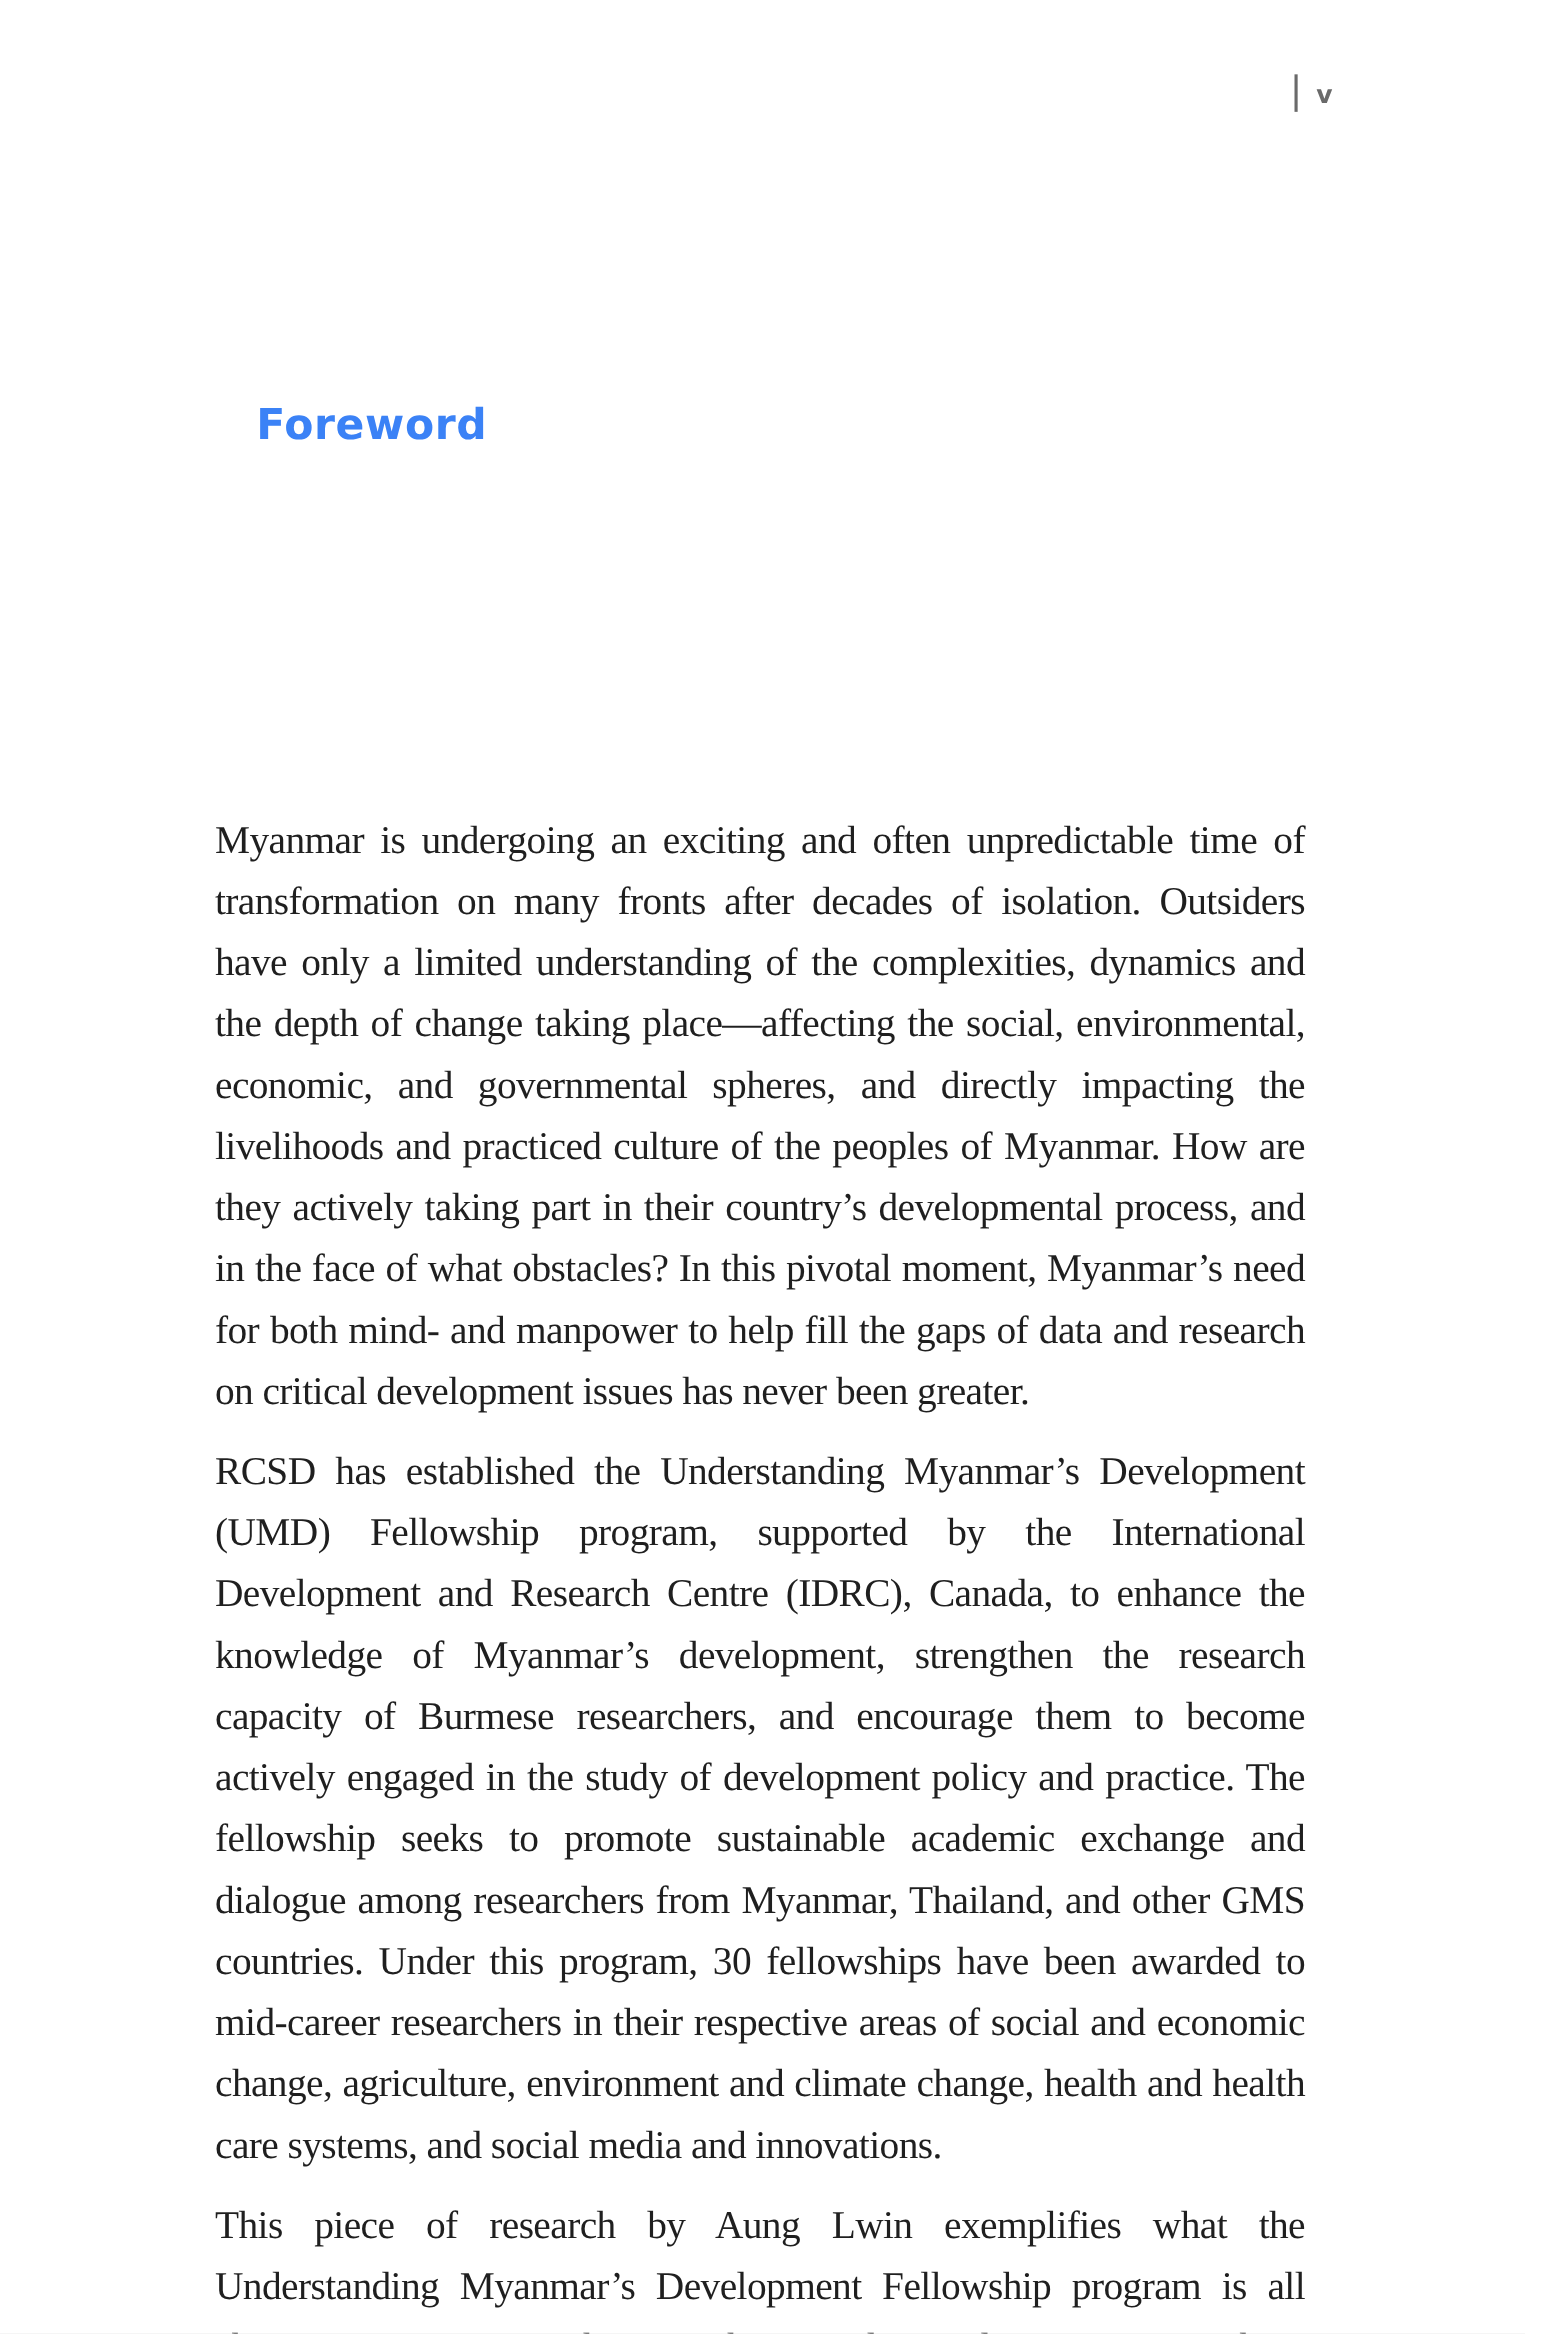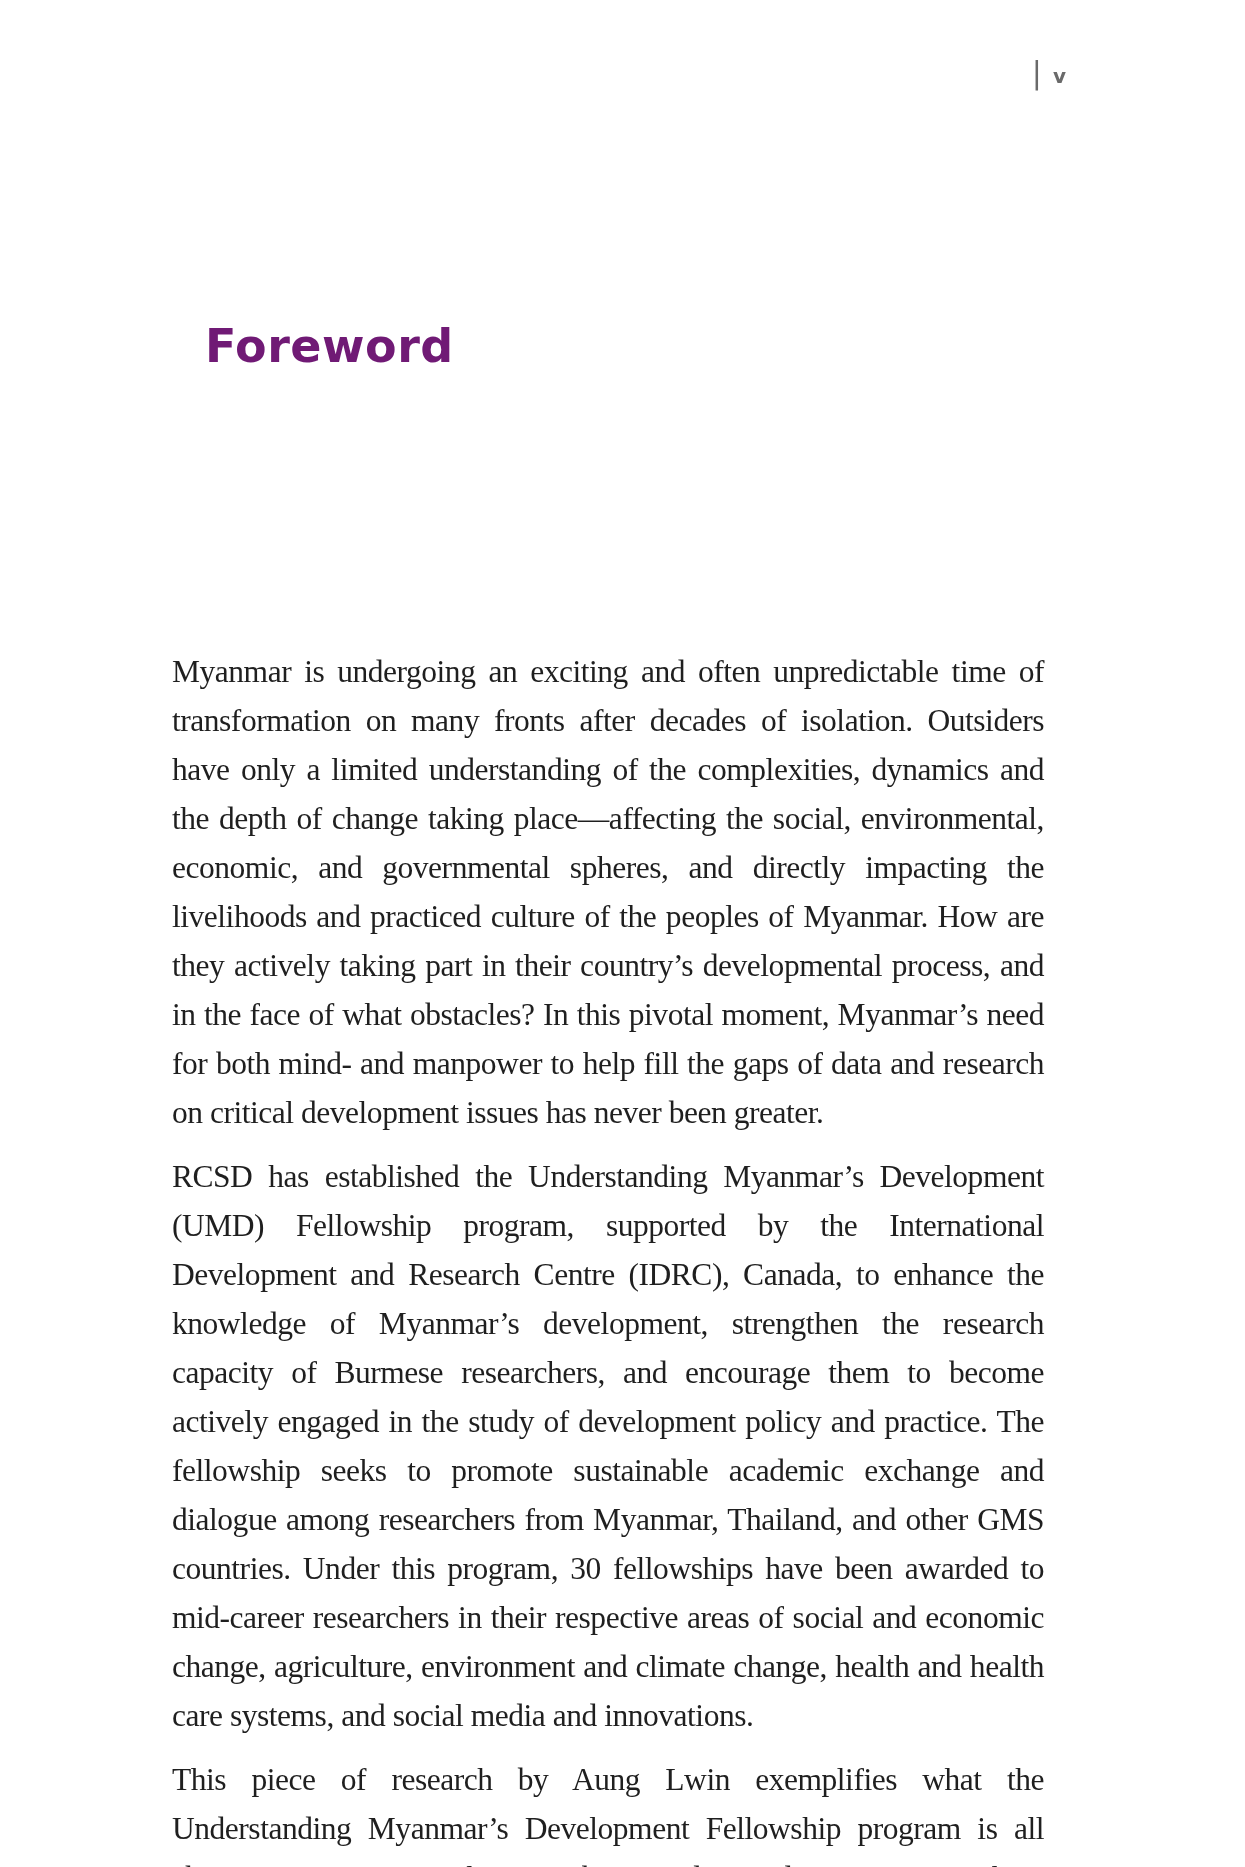--- a/index.html
+++ b/index.html
@@ -40,24 +40,24 @@
   }
 
   
   h1.chapter-title {
     position: absolute;
     left: 205px;
     top: 323px;
     margin: 0;
     font-family: "DejaVu Sans", sans-serif;
     font-weight: bold;
-    font-size: 46px;
+    font-size: 34px;
     line-height: 1;
     letter-spacing: 0.5px;
-    color: #701a75;
+    color: #3b82f6;
     text-align: center;
   }
 
   
   .text-block {
     position: absolute;
     left: 172px;
     top: 647px;
     width: 872px;
     font-family: "Liberation Serif", "DejaVu Serif", serif;

